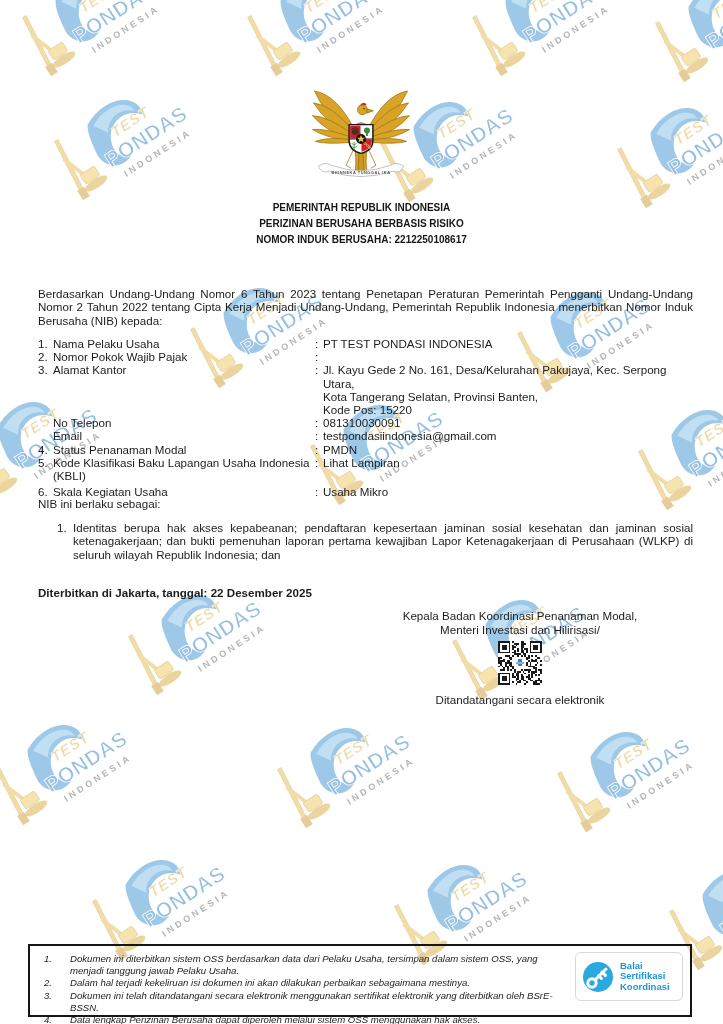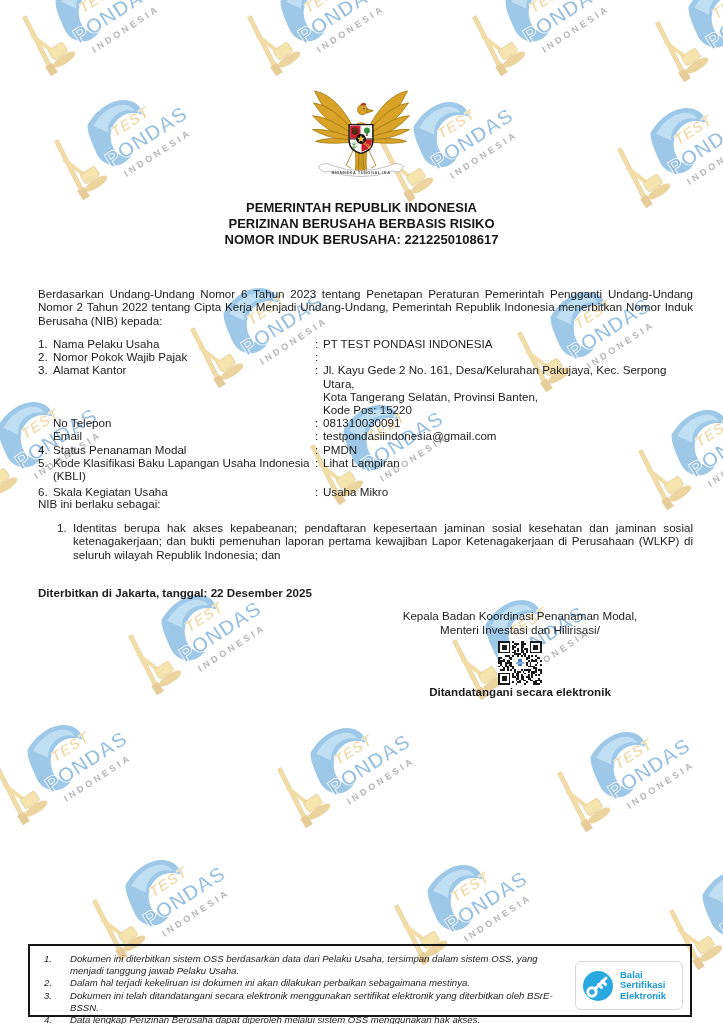--- a/index.html
+++ b/index.html
@@ -11,44 +11,44 @@
   .wm{
     position:absolute;width:150px;height:96px;transform:rotate(-33deg);
     opacity:.5;z-index:1;pointer-events:none;
   }
   .wm svg text{font-family:"Liberation Sans",sans-serif;}
   
   .content{position:absolute;inset:0;z-index:2;}
   .abs{position:absolute;}
   .garuda{left:311px;top:86px;width:100px;height:104px;}
   .title-block{left:0;right:0;top:200px;text-align:center;font-weight:bold;
-    font-size:13px;line-height:16px;color:#161616;}
+    font-size:10px;line-height:16px;color:#161616;}
   .intro{left:38px;top:287px;width:655px;font-size:11.6px;line-height:13.4px;text-align:justify;}
   .fields{left:38px;top:337px;width:655px;font-size:11.6px;line-height:13.2px;}
   .frow{display:flex;align-items:flex-start;}
   .frow.gap-top{margin-top:3px;}
   .fnum{width:15px;flex:none;}
   .flabel{width:262px;flex:none;white-space:pre-line;}
   .fcolon{width:8px;flex:none;}
   .fval{flex:1;white-space:pre-line;}
   .nib-heading{left:38px;top:497px;font-size:11.6px;}
   .nlist{left:38px;top:521px;width:655px;font-size:11.6px;line-height:13.4px;}
   .nitem{position:relative;padding-left:35px;text-align:justify;}
   .nitem .nnum{position:absolute;left:19px;top:0;}
   .issued{left:38px;top:586px;font-size:11.6px;font-weight:bold;}
   .sig{left:370px;top:609px;width:300px;text-align:center;font-size:11.6px;line-height:13.5px;}
   .qr-wrap{width:44px;height:44px;margin:5px auto 0 auto;}
-  .sig-note{font-weight:bold;}
+  .sig-note{margin-top:8px;}
   
   .footerbox{left:28px;top:944px;width:664px;height:73px;border:2px solid #151515;box-sizing:border-box;}
   .notes{position:absolute;left:14px;top:7px;right:122px;font-size:9.6px;font-style:italic;line-height:12.2px;color:#222;}
   .nrow{display:flex;}
   .nrow .num{width:26px;flex:none;}
   .nrow .txt{flex:1;}
-  .bsre{position:absolute;right:7px;top:15px;width:108px;height:49px;background:#fff;
+  .bsre{position:absolute;right:7px;top:6px;width:108px;height:49px;background:#fff;
     border:1px solid #d9d9d9;border-radius:6px;display:flex;align-items:center;padding:0 4px;box-sizing:border-box;}
   .bsre-text{font-size:9.5px;font-weight:bold;color:#1b98d8;line-height:10.5px;margin-left:4px;font-style:normal;}
 </style>
 </head>
 <body>
 
 <div class="page">
 
   <div class="wm" style="display: block; left: 15px; top: -22px;">
     <svg width="150" height="96" viewBox="0 0 150 96">
@@ -756,19 +756,19 @@
       </div>
       <div class="bsre">
         <svg width="36" height="36" viewBox="0 0 36 36">
           <circle cx="18" cy="18" r="15" fill="#2aa9e0"></circle>
           <circle cx="12" cy="24" r="4.2" fill="none" stroke="#ffffff" stroke-width="3"></circle>
           <path d="M15,21 L26,10 M22,13 l3.4,3.4 M18.5,16.5 l3,3" stroke="#ffffff" stroke-width="3" fill="none" stroke-linecap="round"></path>
         </svg>
         <div class="bsre-text">
           <div>Balai</div>
           <div>Sertifikasi</div>
-          <div>Elektronik</div>
+          <div>Koordinasi</div>
         </div>
       </div>
     </div>
 
   </div>
 </div>
 
 </body></html>

